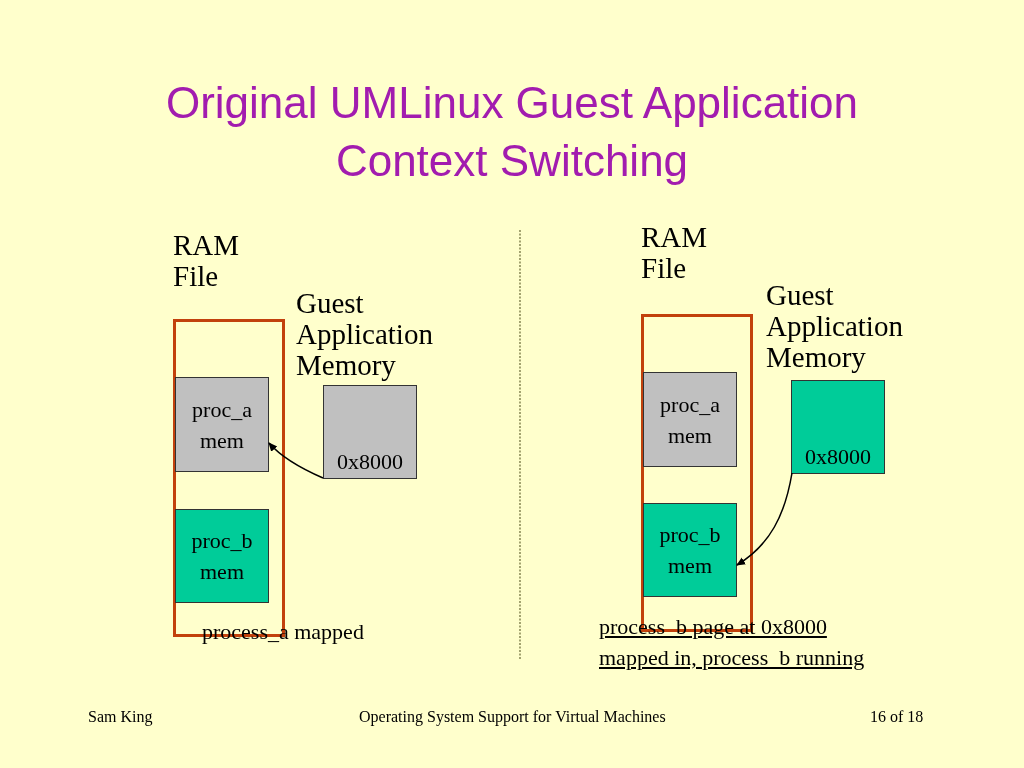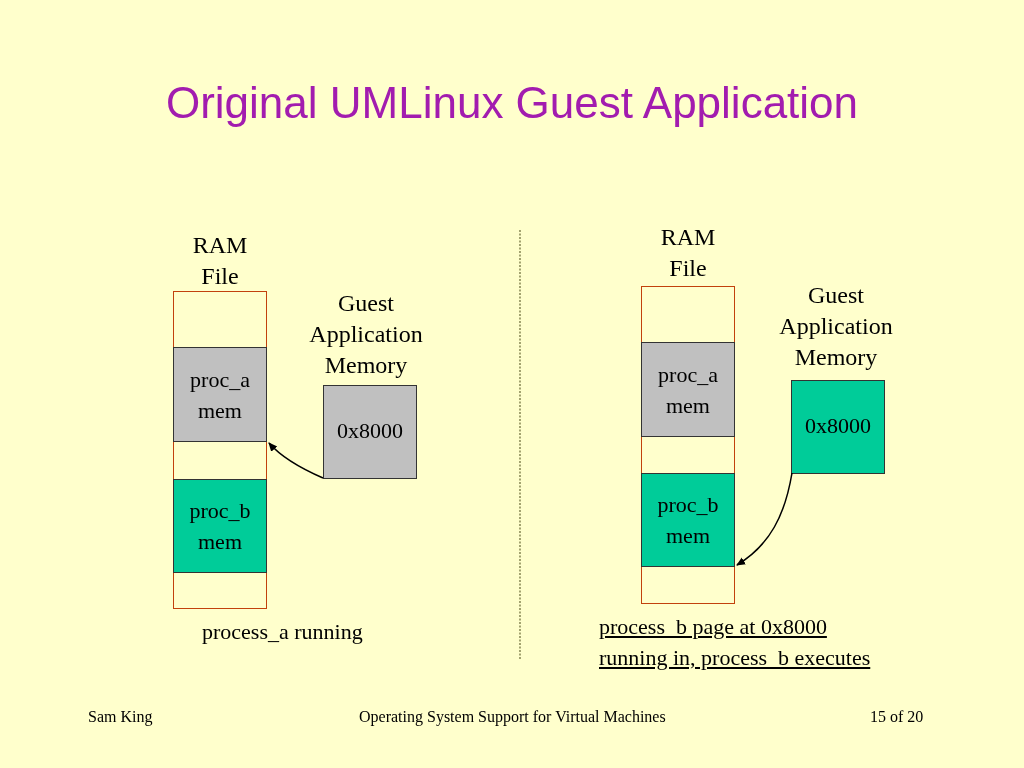--- a/index.html
+++ b/index.html
@@ -7,42 +7,43 @@
     width: 1024px; height: 768px; position: relative; overflow: hidden;
     background: #FFFFCC;
   }
   .title {
     position: absolute; left: 0; width: 1024px; top: 74px;
     text-align: center; color: #a21caf;
     font-family: "Liberation Sans", sans-serif; font-size: 44px; line-height: 58px;
   }
   .serif { font-family: "Liberation Serif", serif; color: #000; }
   .label {
-    position: absolute; text-align: center; font-size: 24px; line-height: 31px;
+    position: absolute; text-align: left; font-size: 29px; line-height: 31px;
   }
-  .col { position: absolute; width: 94px; border: 1px solid #c2410c; box-sizing: border-box; background: #FFFFCC; }
+  .col { position: absolute; width: 112px; border: 3px solid #c2410c; box-sizing: border-box; background: #FFFFCC; margin-top: 28px; }
   .seg {
     position: absolute; left: -1px; width: 94px; box-sizing: border-box; border: 1px solid #333;
     display: flex; align-items: center; justify-content: center; text-align: center;
     font-size: 22px; line-height: 31px;
   }
   .gbox {
     position: absolute; width: 94px; height: 94px; box-sizing: border-box; border: 1px solid #333;
-    display: flex; align-items: center; justify-content: center;
+    display: flex; align-items: flex-end; justify-content: center;
     font-size: 22px; line-height: 28px; padding-bottom: 2px;
   }
   .caption { position: absolute; font-size: 22px; line-height: 31px; white-space: nowrap; }
   .footer { position: absolute; top: 708px; font-size: 16px; white-space: nowrap; text-align: right; }
   svg.overlay { position: absolute; left: 0; top: 0; }
 </style>
 </head>
 <body>
 
 <div class="title">
   <div>Original UMLinux Guest Application</div>
+  <div>Context Switching</div>
 </div>
 
 <div>
   <div class="label serif" style="left:173px; top:230px; width:94px;">
     <div>RAM</div>
     <div>File</div>
   </div>
 
   <div class="col serif" style="left:173px; top:291px; height:318px;">
     <div class="seg" style="top:55px; height:95px; background:#C0C0C0;">
@@ -63,21 +64,21 @@
     <div>Guest</div>
     <div>Application</div>
     <div>Memory</div>
   </div>
 
   <div class="gbox serif" style="left:323px; top:385px; background:#C0C0C0;">
     <span>0x8000</span>
   </div>
 
   <div class="caption serif" style="left:202px; top:616px;">
-    <span>process_a running</span>
+    <span>process_a mapped</span>
   </div>
 </div>
 
 <div>
   <div class="label serif" style="left:641px; top:222px; width:94px;">
     <div>RAM</div>
     <div>File</div>
   </div>
 
   <div class="col serif" style="left:641px; top:286px; height:318px;">
@@ -100,30 +101,30 @@
     <div>Application</div>
     <div>Memory</div>
   </div>
 
   <div class="gbox serif" style="left:791px; top:380px; background:#00CC99;">
     <span>0x8000</span>
   </div>
 
   <div class="caption serif" style="left:599px; top:611px;text-decoration:underline;">
     <div>process_b page at 0x8000</div>
-    <div>running in, process_b executes</div>
+    <div>mapped in, process_b running</div>
   </div>
 </div>
 
 <svg class="overlay" width="1024" height="768">
   <defs>
     <marker id="ah" markerWidth="10" markerHeight="10" refX="8" refY="5" orient="auto" markerUnits="userSpaceOnUse">
       <path d="M0,1 L9,5 L0,9 z" fill="#000"></path>
     </marker>
   </defs>
   <line x1="520" y1="230" x2="520" y2="660" stroke="#666633" stroke-width="1.2" stroke-dasharray="2,1.5"></line>
   <path d="M323,478 C300,468 282,458 269,443" fill="none" stroke="#000" stroke-width="1.5" marker-end="url(#ah)"></path>
   <path d="M792,473 C785,515 770,545 737,565" fill="none" stroke="#000" stroke-width="1.5" marker-end="url(#ah)"></path>
 </svg>
 
 <div class="footer serif" style="left:88px;">Sam King</div>
 <div class="footer serif" style="left:320px;margin-left:39px;">Operating System Support for Virtual Machines</div>
-<div class="footer serif" style="left:870px;">15 of 20</div>
+<div class="footer serif" style="left:870px;">16 of 18</div>
 
 </body></html>

